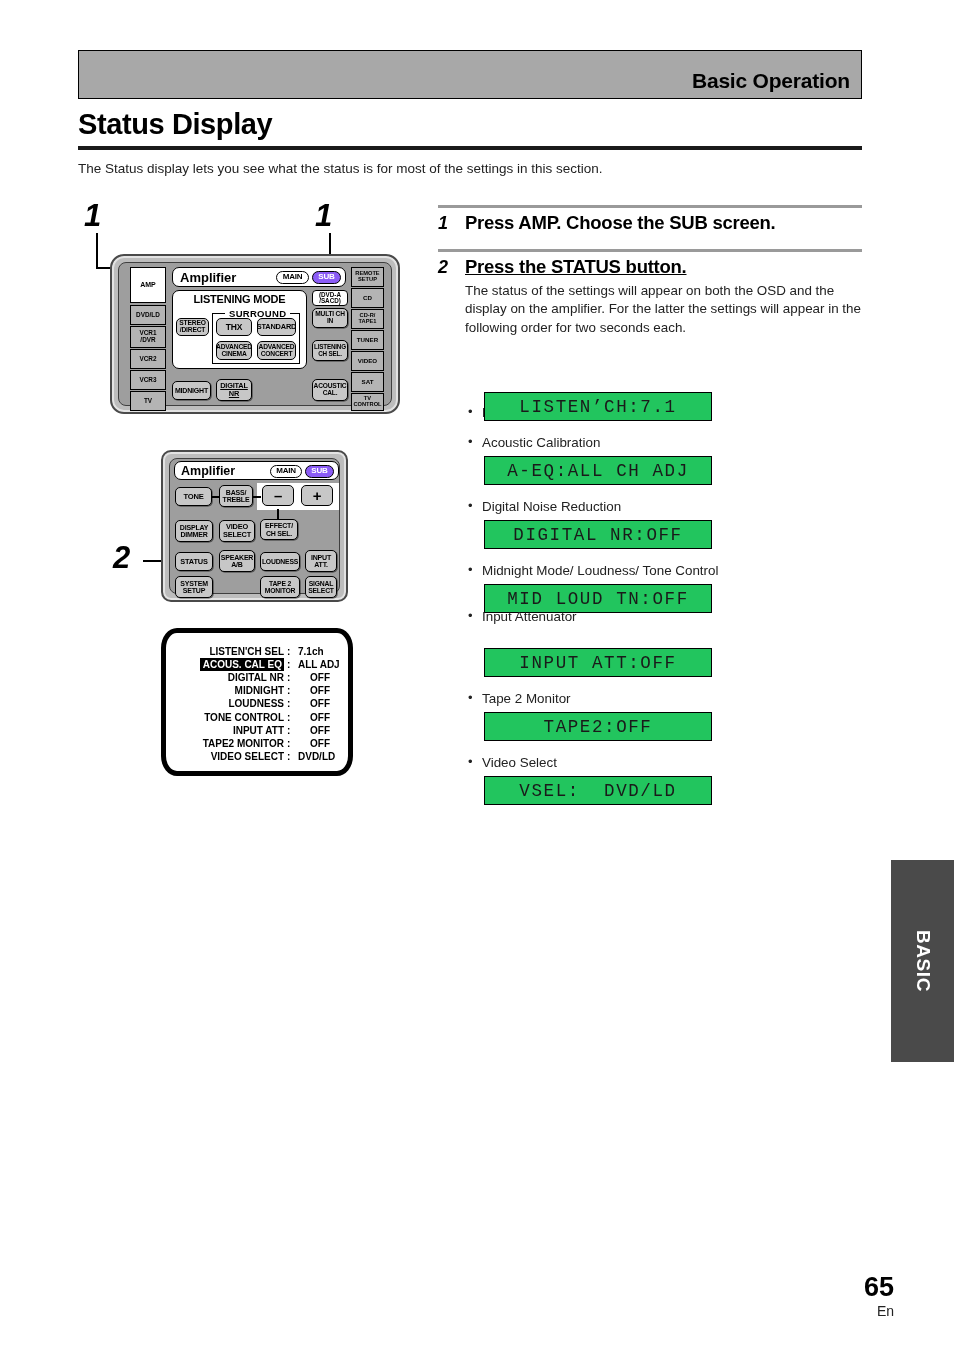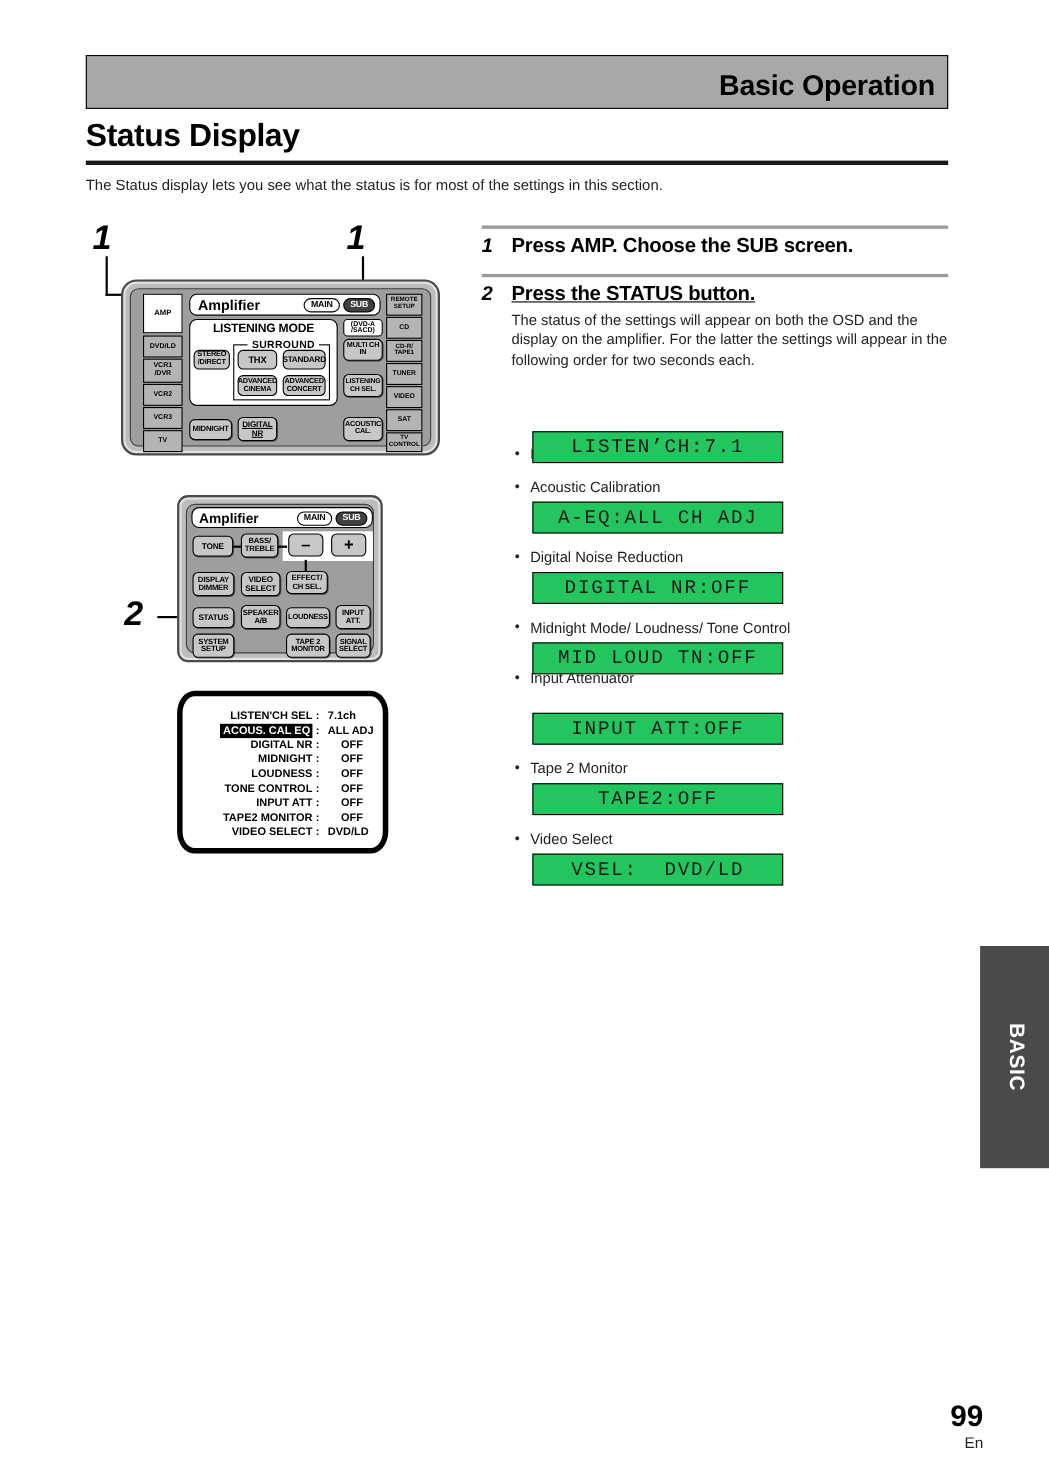--- a/index.html
+++ b/index.html
@@ -14,21 +14,21 @@
   }
   .page{position:absolute;inset:0;}
 
   
   .hdr-band{
     position:absolute;left:78px;top:50px;width:784px;height:49px;
     background:#a8a8a8;border:1px solid #000;box-sizing:border-box;
   }
   .hdr-band .hdr-title{
     position:absolute;right:11px;bottom:5px;
-    font-size:26px;font-weight:bold;letter-spacing:-0.2px;color:#000;margin-left:32px;
+    font-size:21px;font-weight:bold;letter-spacing:-0.2px;color:#000;margin-left:32px;
   }
 
   
   .page-title{
     position:absolute;left:78px;top:108px;
     font-size:29px;font-weight:bold;letter-spacing:-0.4px;
   }
   .title-rule{
     position:absolute;left:78px;top:146px;width:784px;height:4px;background:#1a1a1a;
   }
@@ -61,21 +61,21 @@
     box-sizing:border-box;
   }
   .btn{
     position:absolute;box-sizing:border-box;
     background:#c7c7c7;border:1.2px solid #000;border-radius:5px;
     display:flex;align-items:center;justify-content:center;
     text-align:center;font-weight:bold;color:#000;
     line-height:1.03;letter-spacing:-0.2px;
     box-shadow:0.8px 0.8px 0 rgba(0,0,0,.45);
   }
-  .btn.inv{background:#404040;color:#fff;border-color:#000;}
+  .btn.inv{background:#8b5cf6;color:#fff;border-color:#000;}
   .panel-white{
     position:absolute;background:#ffffff;border:1.2px solid #000;
     border-radius:7px;box-sizing:border-box;
   }
   .src-btn{
     position:absolute;box-sizing:border-box;
     background:#b4b4b4;border:1px solid #000;
     display:flex;align-items:center;justify-content:center;text-align:center;
     font-weight:bold;line-height:1.02;letter-spacing:0px;
   }
@@ -373,16 +373,16 @@
       <div class="lcd" style="left: 484px; top: 648px; width: 228px; height: 29px;">INPUT ATT:OFF</div>
       <div class="bullet-item" style="left: 482px; top: 691px;">Tape 2 Monitor</div>
       <div class="lcd" style="left: 484px; top: 712px; width: 228px; height: 29px;">TAPE2:OFF</div>
       <div class="bullet-item" style="left: 482px; top: 755px;">Video Select</div>
       <div class="lcd" style="left: 484px; top: 776px; width: 228px; height: 29px;">VSEL:  DVD/LD</div>
     </div>
 
   <div class="side-tab">
     <span>BASIC</span>
   </div>
-  <div class="folio-num">99</div>
+  <div class="folio-num">65</div>
   <div class="folio-en">En</div>
 
 </div>
 
 </body></html>

